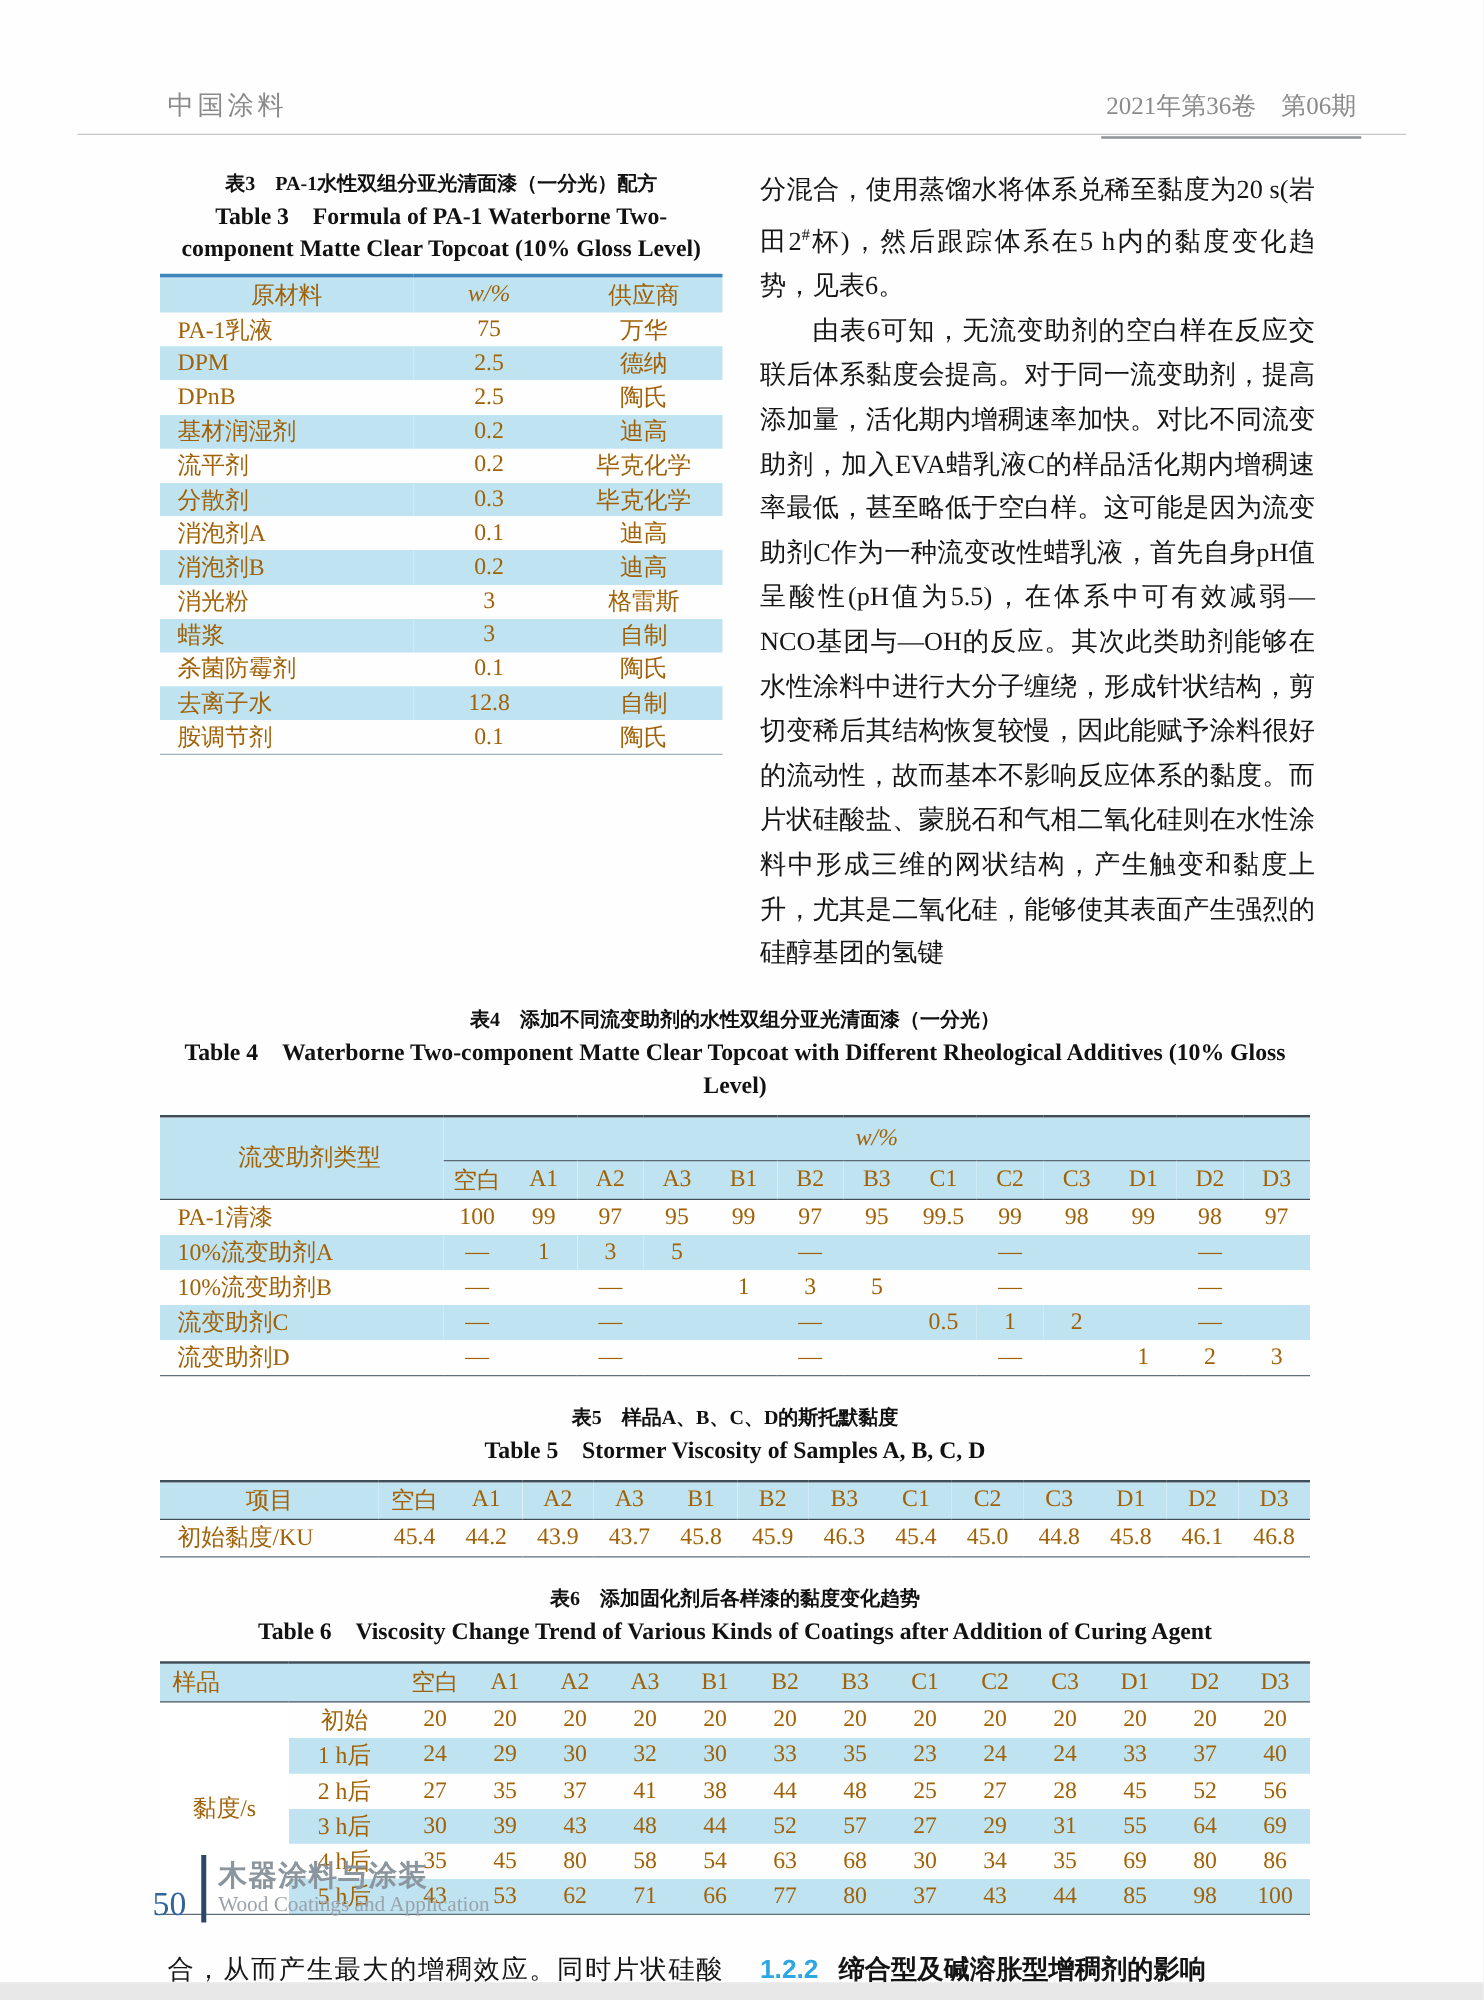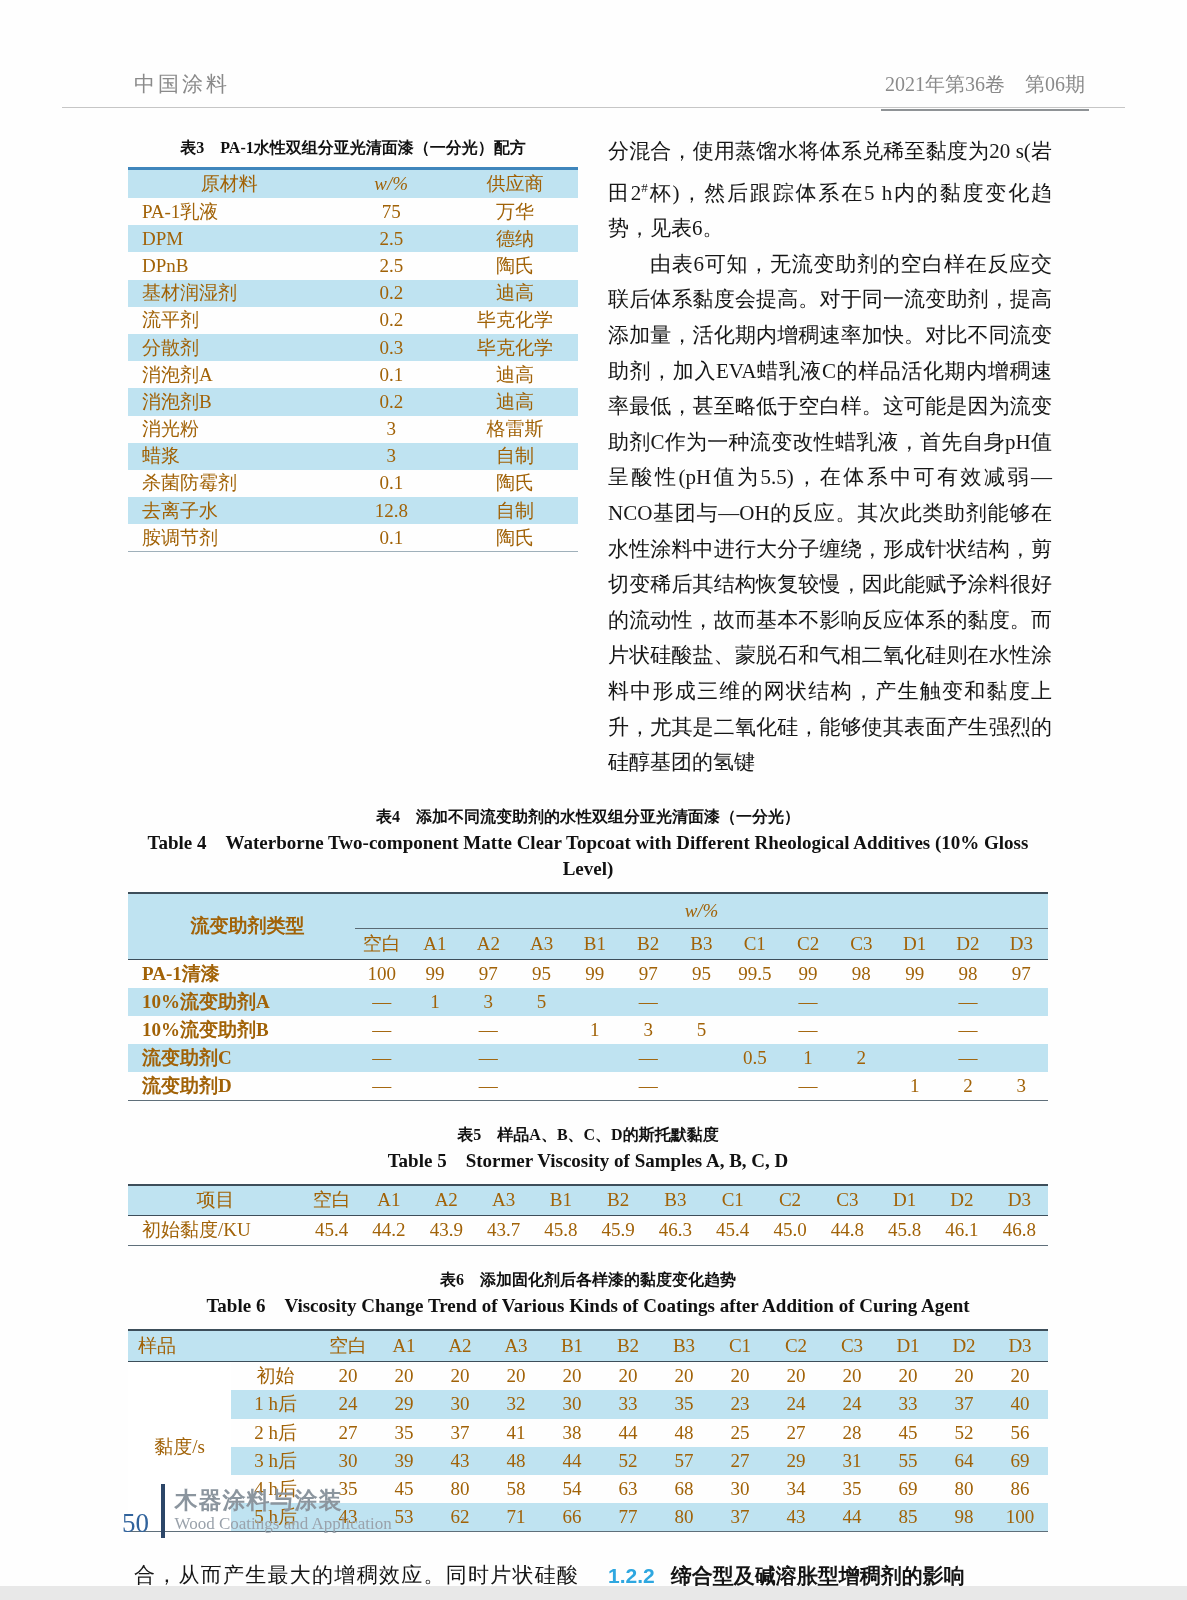--- a/index.html
+++ b/index.html
@@ -47,21 +47,21 @@
   #t3 tbody td:first-child{ text-align:left; padding-left:14px; }
   
   .wide{ margin-left:128px; width:920px; }
   #t4,#t5,#t6{ border-top:2px solid #3d4e5a; border-bottom:1.5px solid #5f6f7a; }
   #t4 thead, #t5 thead, #t6 thead{ border-bottom:1.6px solid #3d4e5a; }
   #t4 thead tr.r1 th{ height:34px; }
   #t4 thead tr.r2 th{ height:30px; }
   #t4 th.grp{ font-style:italic; border-bottom:1px solid #5a6a74; }
   #t3 th.wcol{ font-style:italic; }
   #t4 tbody td{ height:28px; }
-  #t4 tbody td.lab, #t4 thead th.lab{ text-align:left; padding-left:14px;font-weight:bold; }
+  #t4 tbody td.lab, #t4 thead th.lab{ text-align:left; padding-left:14px; }
   #t4 thead th.lab{ text-align:center; }
   #t5 thead th{ height:29px; }
   #t5 tbody td{ height:29.5px; }
   #t5 tbody td.lab{ text-align:left; padding-left:14px; }
   #t6 thead th{ height:30px; }
   #t6 thead th.lab{ text-align:left; padding-left:10px; }
   #t6 tbody td{ height:28.2px; }
   #t6 td.side{ background:#fff; text-align:center; }
   #t6 td.time{ text-align:center; }
   .tblock{ margin-top:20px; }
@@ -92,20 +92,21 @@
 
   <div class="phead">
     <span class="jname">中国涂料</span>
     <span class="issue">2021年第36卷　第06期</span>
   </div>
 
   <div class="topgrid">
     <div>
       <div class="ttl">
         <div class="cn">表3　PA-1水性双组分亚光清面漆（一分光）配方</div>
+        <div class="en">Table 3　Formula of PA-1 Waterborne Two-component Matte Clear Topcoat (10% Gloss Level)</div>
       </div>
       <table class="dtable" id="t3">
         <colgroup>
             <col style="width:45%">
             <col style="width:27%">
             <col style="width:28%">
           </colgroup>
         <thead>
             <tr>
               <th>原材料</th>

